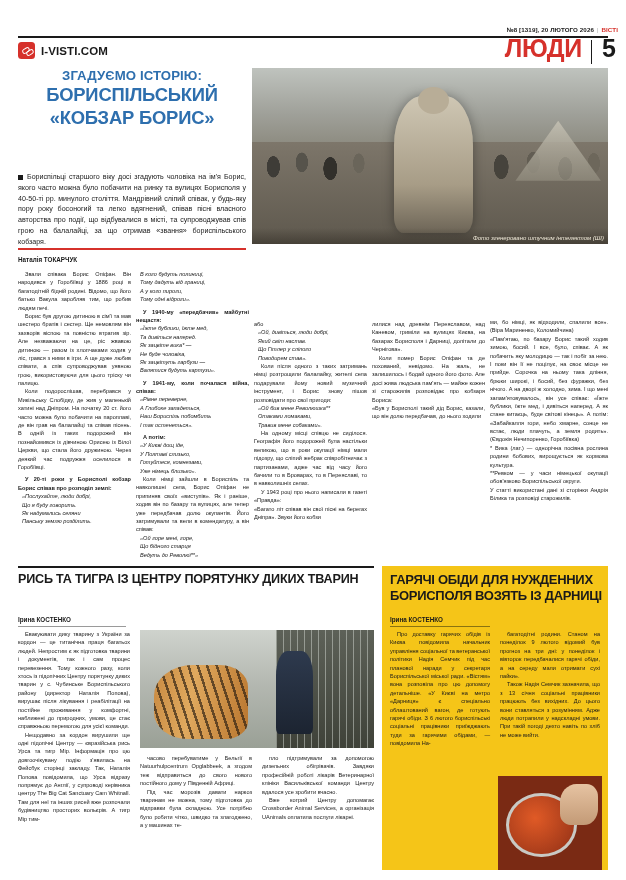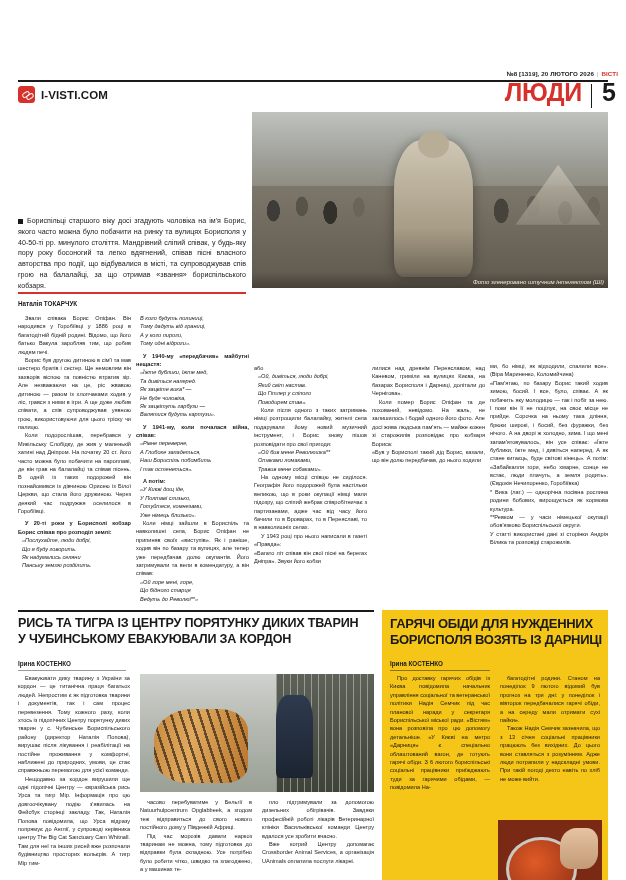--- a/index.html
+++ b/index.html
@@ -1,21 +1,21 @@
 <!DOCTYPE html>
 <html><head>
 <meta charset="utf-8">
 <style>
   html,body{margin:0;padding:0;background:#ffffff;}
   body{
     width:626px;height:880px;overflow:hidden;position:relative;
     font-family:"Liberation Sans","DejaVu Sans",sans-serif;
     color:#1a1a1a;
   }
-  .page{position:absolute;inset:0;background:#fff;margin-top:44px;}
+  .page{position:absolute;inset:0;background:#fff;}
 
   
   .masthead{position:absolute;left:0;top:0;width:626px;height:62px;}
   .issue-line{
     position:absolute;right:8px;top:26px;
     font-size:6.2px;font-weight:bold;letter-spacing:.1px;
     color:#1a1a1a;white-space:nowrap;
   }
   .issue-line .sep{color:#c9c9c9;margin:0 1px;}
   .issue-line .visti{color:#d6312b;}
@@ -239,20 +239,25 @@
     <div class="brand">
       <span class="brand-mark"></span>
       <span class="brand-text">I-VISTI.COM</span>
     </div>
 
     <div class="section-word">ЛЮДИ</div>
     <div class="section-div"></div>
     <div class="page-num">5</div>
   </div>
 
+  <div class="lead-head-block">
+    <div class="kicker">ЗГАДУЄМО ІСТОРІЮ:</div>
+    <div class="head-main">БОРИСПІЛЬСЬКИЙ</div>
+    <div class="head-main">«КОБЗАР БОРИС»</div>
+  </div>
 
   <div class="lead-photo">
     <div class="sky"></div>
     <div class="ground"></div>
     <div class="crowd"></div>
     <div class="tent"></div>
     <div class="figure"></div>
     <div class="photo-cap-band" style="left:0;top:160px;width:356px;"></div>
     <div class="photo-caption-inner">Фото згенеровано штучним інтелектом (ШІ)</div>
   </div>
@@ -327,21 +332,20 @@
         <p class="nohang">* Вика (лат.) — однорічна посівна рослина родини бобових, вирощується як кормова культура.</p>
         <p class="nohang">**Ревком — у часи німецької окупації обов'язково Бориспільської округи.</p>
         <p class="nohang">У статті використані дані зі сторінки Андрія Білика та розповіді старожилів.</p>
       </div>
   </div>
 
   <div class="mid-rule"></div>
 
   <div class="bl">
     <div class="bl-head">РИСЬ ТА ТИГРА ІЗ ЦЕНТРУ ПОРЯТУНКУ ДИКИХ ТВАРИН</div>
-    <div class="bl-head">У ЧУБИНСЬКОМУ ЕВАКУЮВАЛИ ЗА КОРДОН</div>
   </div>
   <div class="bl-byline">Ірина КОСТЕНКО</div>
   <div class="bl-byline-rule"></div>
 
   <div class="bl-photo">
     <div class="snow"></div>
     <div class="tiger"></div>
     <div class="cage"></div>
     <div class="person"></div>
   </div>

